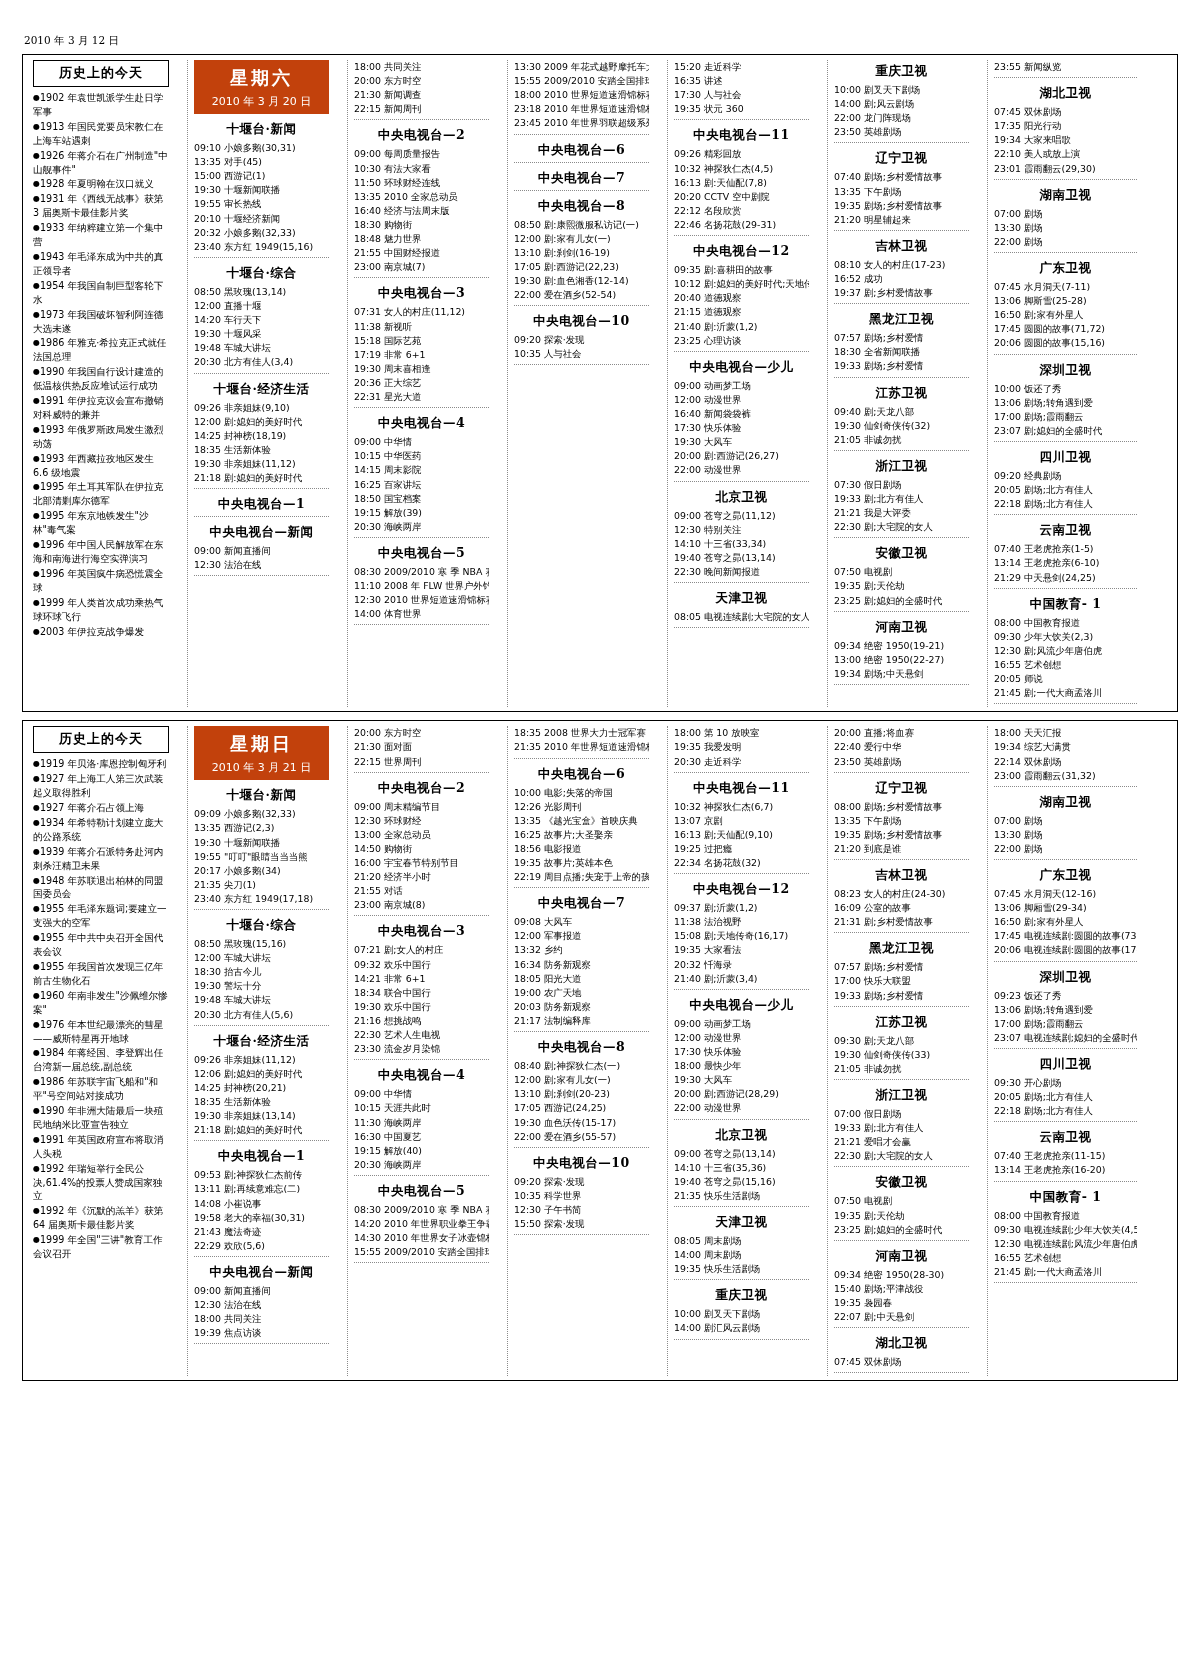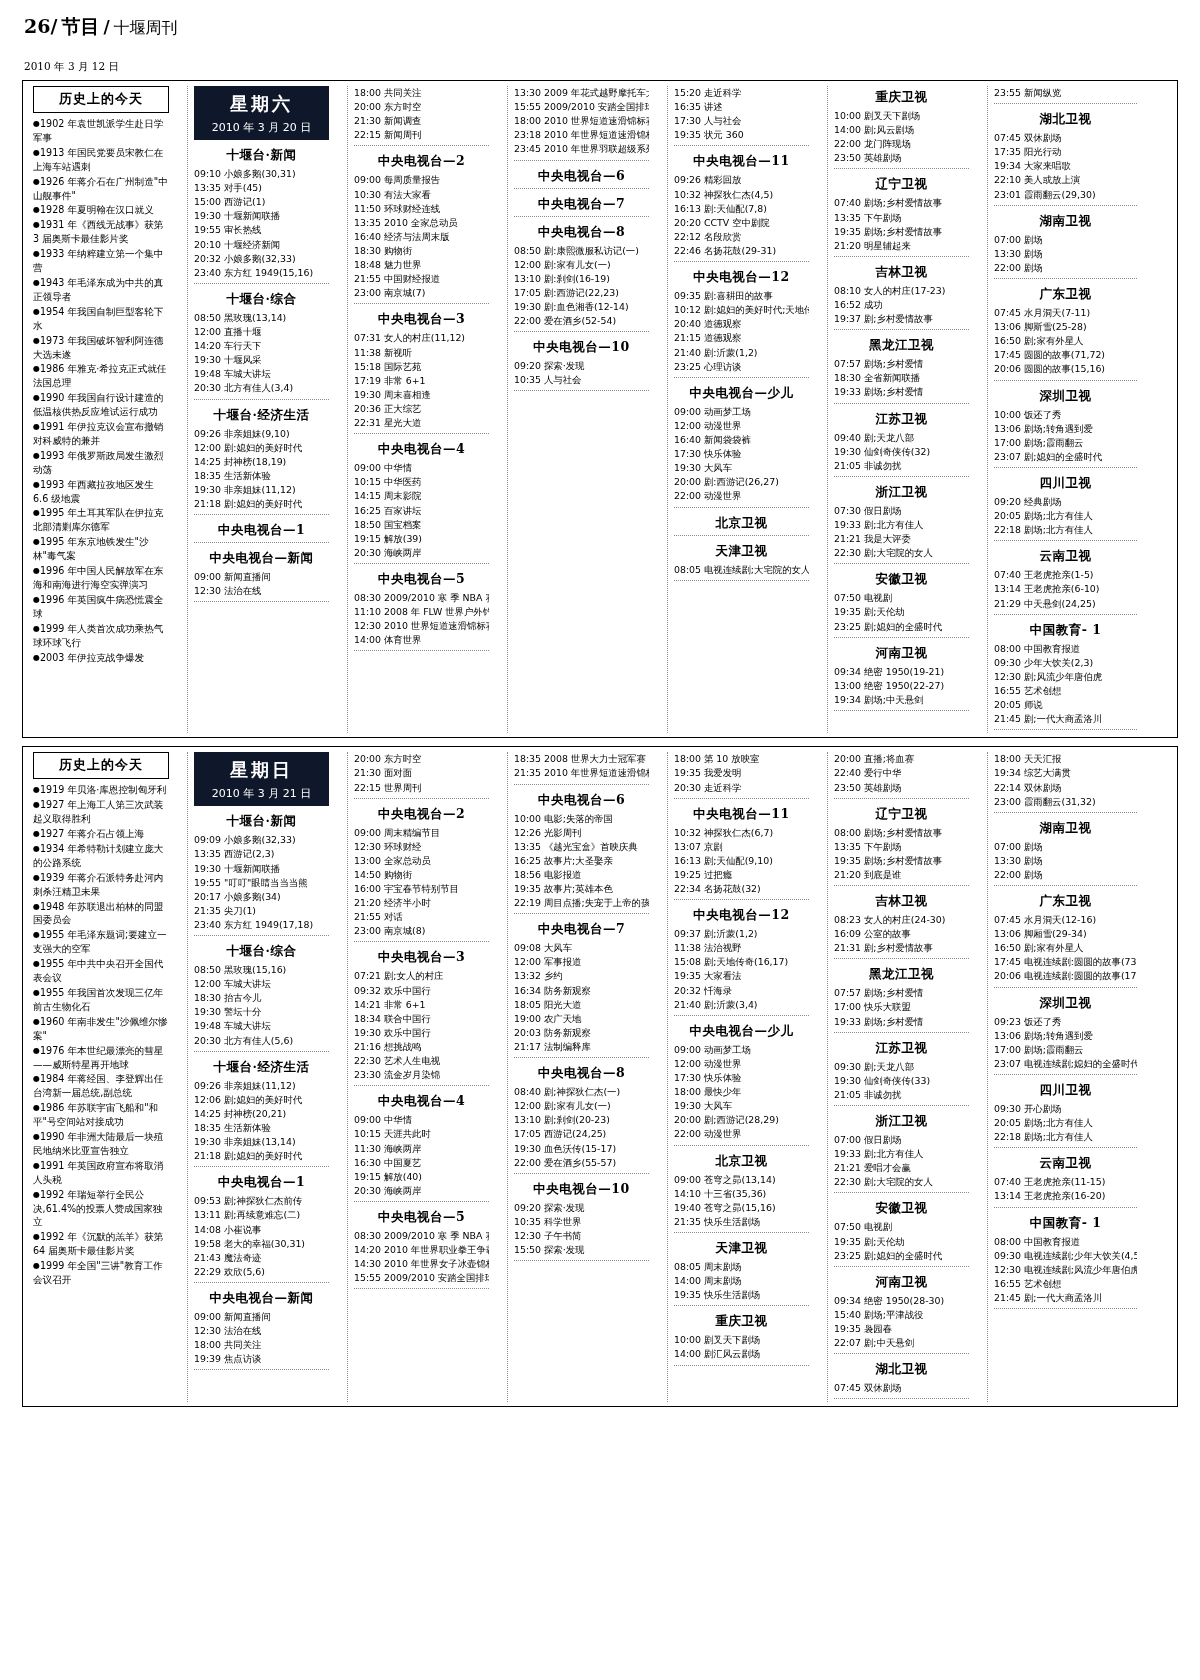--- a/index.html
+++ b/index.html
@@ -47,21 +47,21 @@
     margin-bottom: 4px;
     font-family:"DejaVu Serif","Liberation Serif",serif;
     letter-spacing: 1px;
   }
   .hist-list { font-size: 9.6px; line-height: 1.45; }
   .hist-item { margin-bottom: 1px; text-indent: 0; }
   .bullet { font-size:8px; vertical-align: 1px; }
 
   
   .daybanner {
-    background: #0f172a;
+    background: #c2410c;
     color:#fff;
     text-align:center;
     padding: 6px 0 5px 0;
     margin-bottom: 4px;
   }
   .daybanner .dw { font-size: 18px; font-weight:bold; letter-spacing:3px; font-family:"DejaVu Serif","Liberation Serif",serif;}
   .daybanner .dd { font-size: 11px; margin-top: 4px; }
 
   .chan {
     text-align:center;
@@ -75,26 +75,20 @@
   .sep { border-top: 1px dotted #8a8a8a; margin: 3px 0 3px 0;}
   .prog { font-size: 9.4px; line-height: 1.5; }
   .prog div { white-space: nowrap; overflow: hidden; }
 </style>
 </head>
 <body>
 
 <div class="page">
 
   <div class="masthead">
-    <div class="masthead-line">
-      <span class="mh-num">26/</span>
-      <span class="mh-sec">节目</span>
-      <span class="mh-sep">/</span>
-      <span class="mh-pub">十堰周刊</span>
-    </div>
     <div class="mh-date">2010 年 3 月 12 日</div>
   </div>
 
   <div id="days-root">
       <div class="dayblock">
         <div class="grid">
           <div class="col c1">
             <div class="hist-title">历史上的今天</div>
             <div class="hist-list">
               <div class="hist-item"><span class="bullet">●</span><span>1902 年袁世凯派学生赴日学军事</span></div>
@@ -280,20 +274,27 @@
               <div>09:00 动画梦工场</div>
               <div>12:00 动漫世界</div>
               <div>16:40 新闻袋袋裤</div>
               <div>17:30 快乐体验</div>
               <div>19:30 大风车</div>
               <div>20:00 剧:西游记(26,27)</div>
               <div>22:00 动漫世界</div>
             </div>
             <div class="sep"></div>
             <div class="chan">北京卫视</div>
+            <div class="prog">
+              <div>09:00 苍穹之昴(11,12)</div>
+              <div>12:30 特别关注</div>
+              <div>14:10 十三省(33,34)</div>
+              <div>19:40 苍穹之昴(13,14)</div>
+              <div>22:30 晚间新闻报道</div>
+            </div>
             <div class="sep"></div>
             <div class="chan">天津卫视</div>
             <div class="prog">
               <div>08:05 电视连续剧;大宅院的女人</div>
             </div>
             <div class="sep"></div>
           </div>
           <div class="col c6">
             <div class="chan first">重庆卫视</div>
             <div class="prog">

